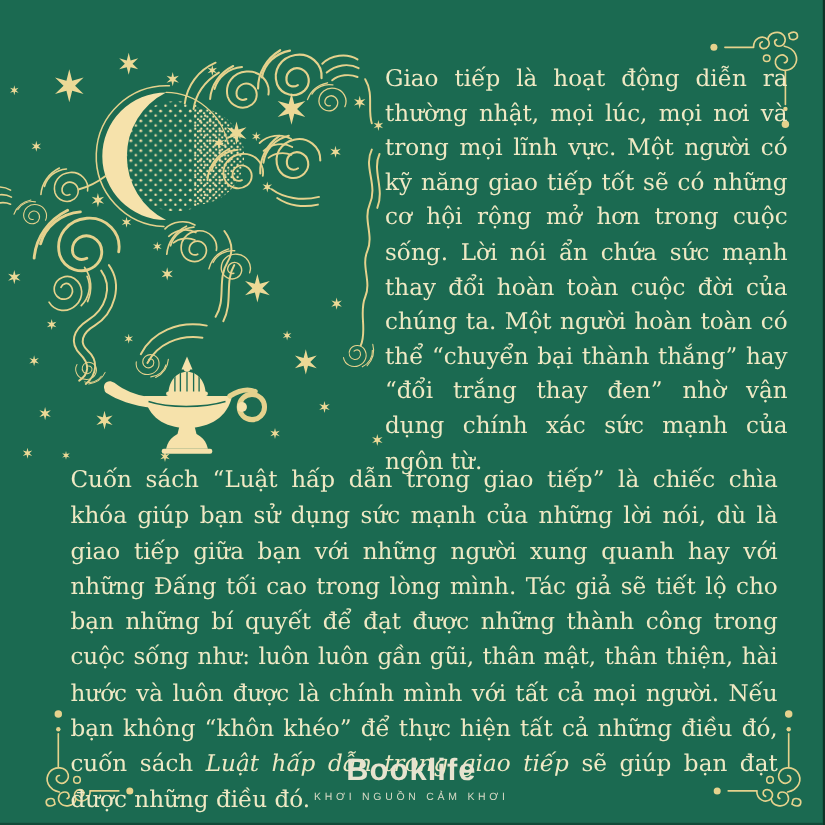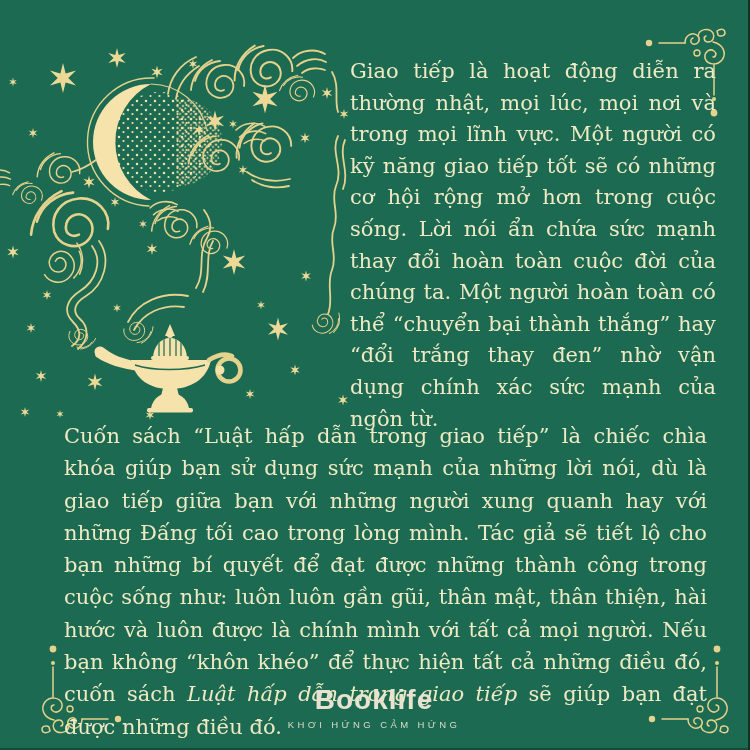--- a/index.html
+++ b/index.html
@@ -218,17 +218,17 @@
       <circle class="dot" cx="69" cy="86" r="3.4"></circle>
     </g>
   </svg>
 
   <p class="para para-intro">Giao tiếp là hoạt động diễn ra thường nhật, mọi lúc, mọi nơi và trong mọi lĩnh vực. Một người có kỹ năng giao tiếp tốt sẽ có những cơ hội rộng mở hơn trong cuộc sống. Lời nói ẩn chứa sức mạnh thay đổi hoàn toàn cuộc đời của chúng ta. Một người hoàn toàn có thể “chuyển bại thành thắng” hay “đổi trắng thay đen” nhờ vận dụng chính xác sức mạnh của ngôn từ.</p>
 
   <p class="para para-body"><span>Cuốn sách “Luật hấp dẫn trong giao tiếp” là chiếc chìa khóa giúp bạn sử dụng sức mạnh của những lời nói, dù là giao tiếp giữa bạn với những người xung quanh hay với những Đấng tối cao trong lòng mình. Tác giả sẽ tiết lộ cho bạn những bí quyết để đạt được những thành công trong cuộc sống như: luôn luôn gần gũi, thân mật, thân thiện, hài hước và luôn được là chính mình với tất cả mọi người. Nếu bạn không “khôn khéo” để thực hiện tất cả những điều đó, cuốn sách </span><span class="book-title-italic">Luật hấp dẫn trong giao tiếp</span><span> sẽ giúp bạn đạt được những điều đó.</span></p>
 
   <div class="logo">
     <div class="logo-name">Booklife</div>
-    <div class="logo-tag">KHƠI HỨNG CẢM HỨNG</div>
+    <div class="logo-tag">KHƠI NGUỒN CẢM KHƠI</div>
   </div>
 
   <div class="bottom-edge"></div>
 </div>
 
 </body></html>

